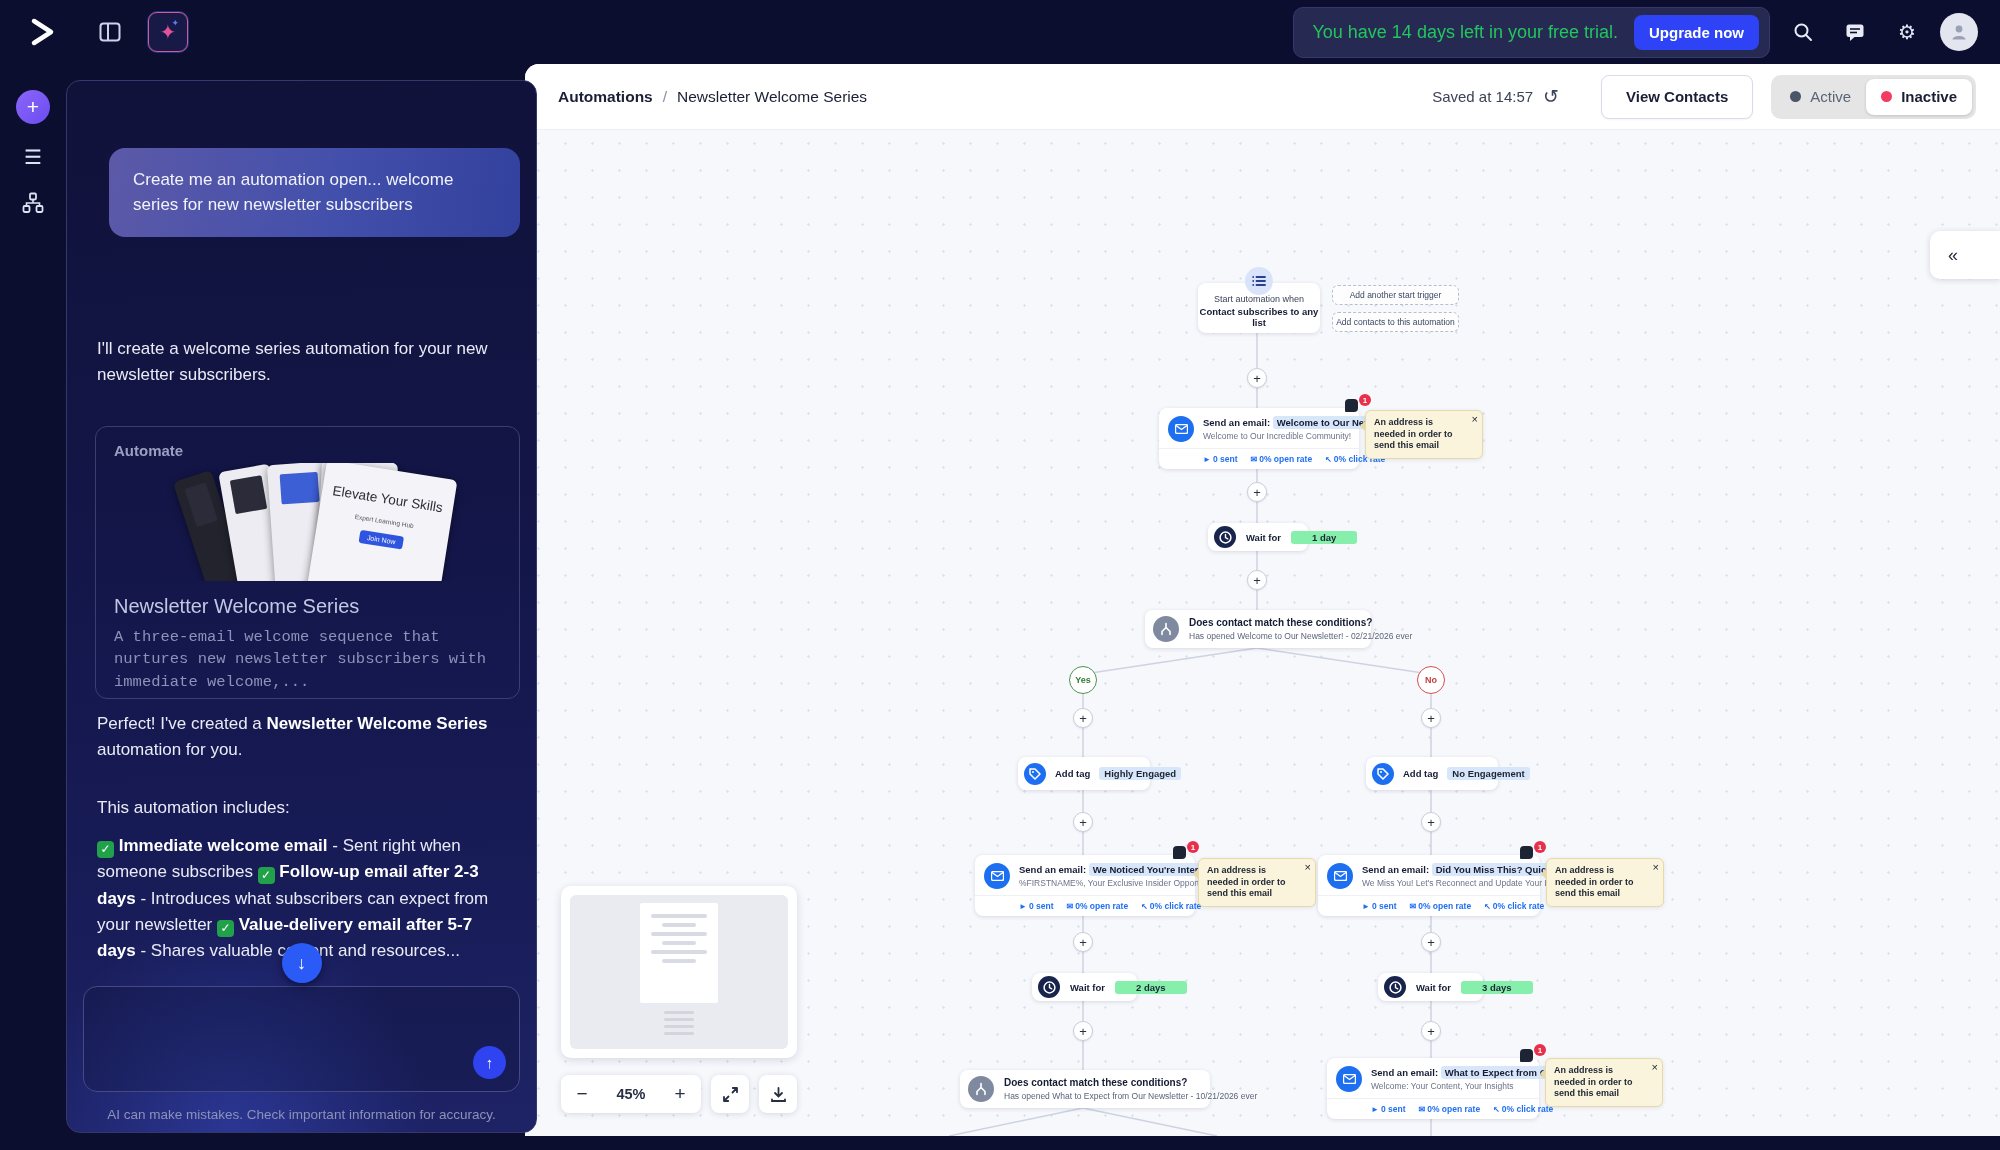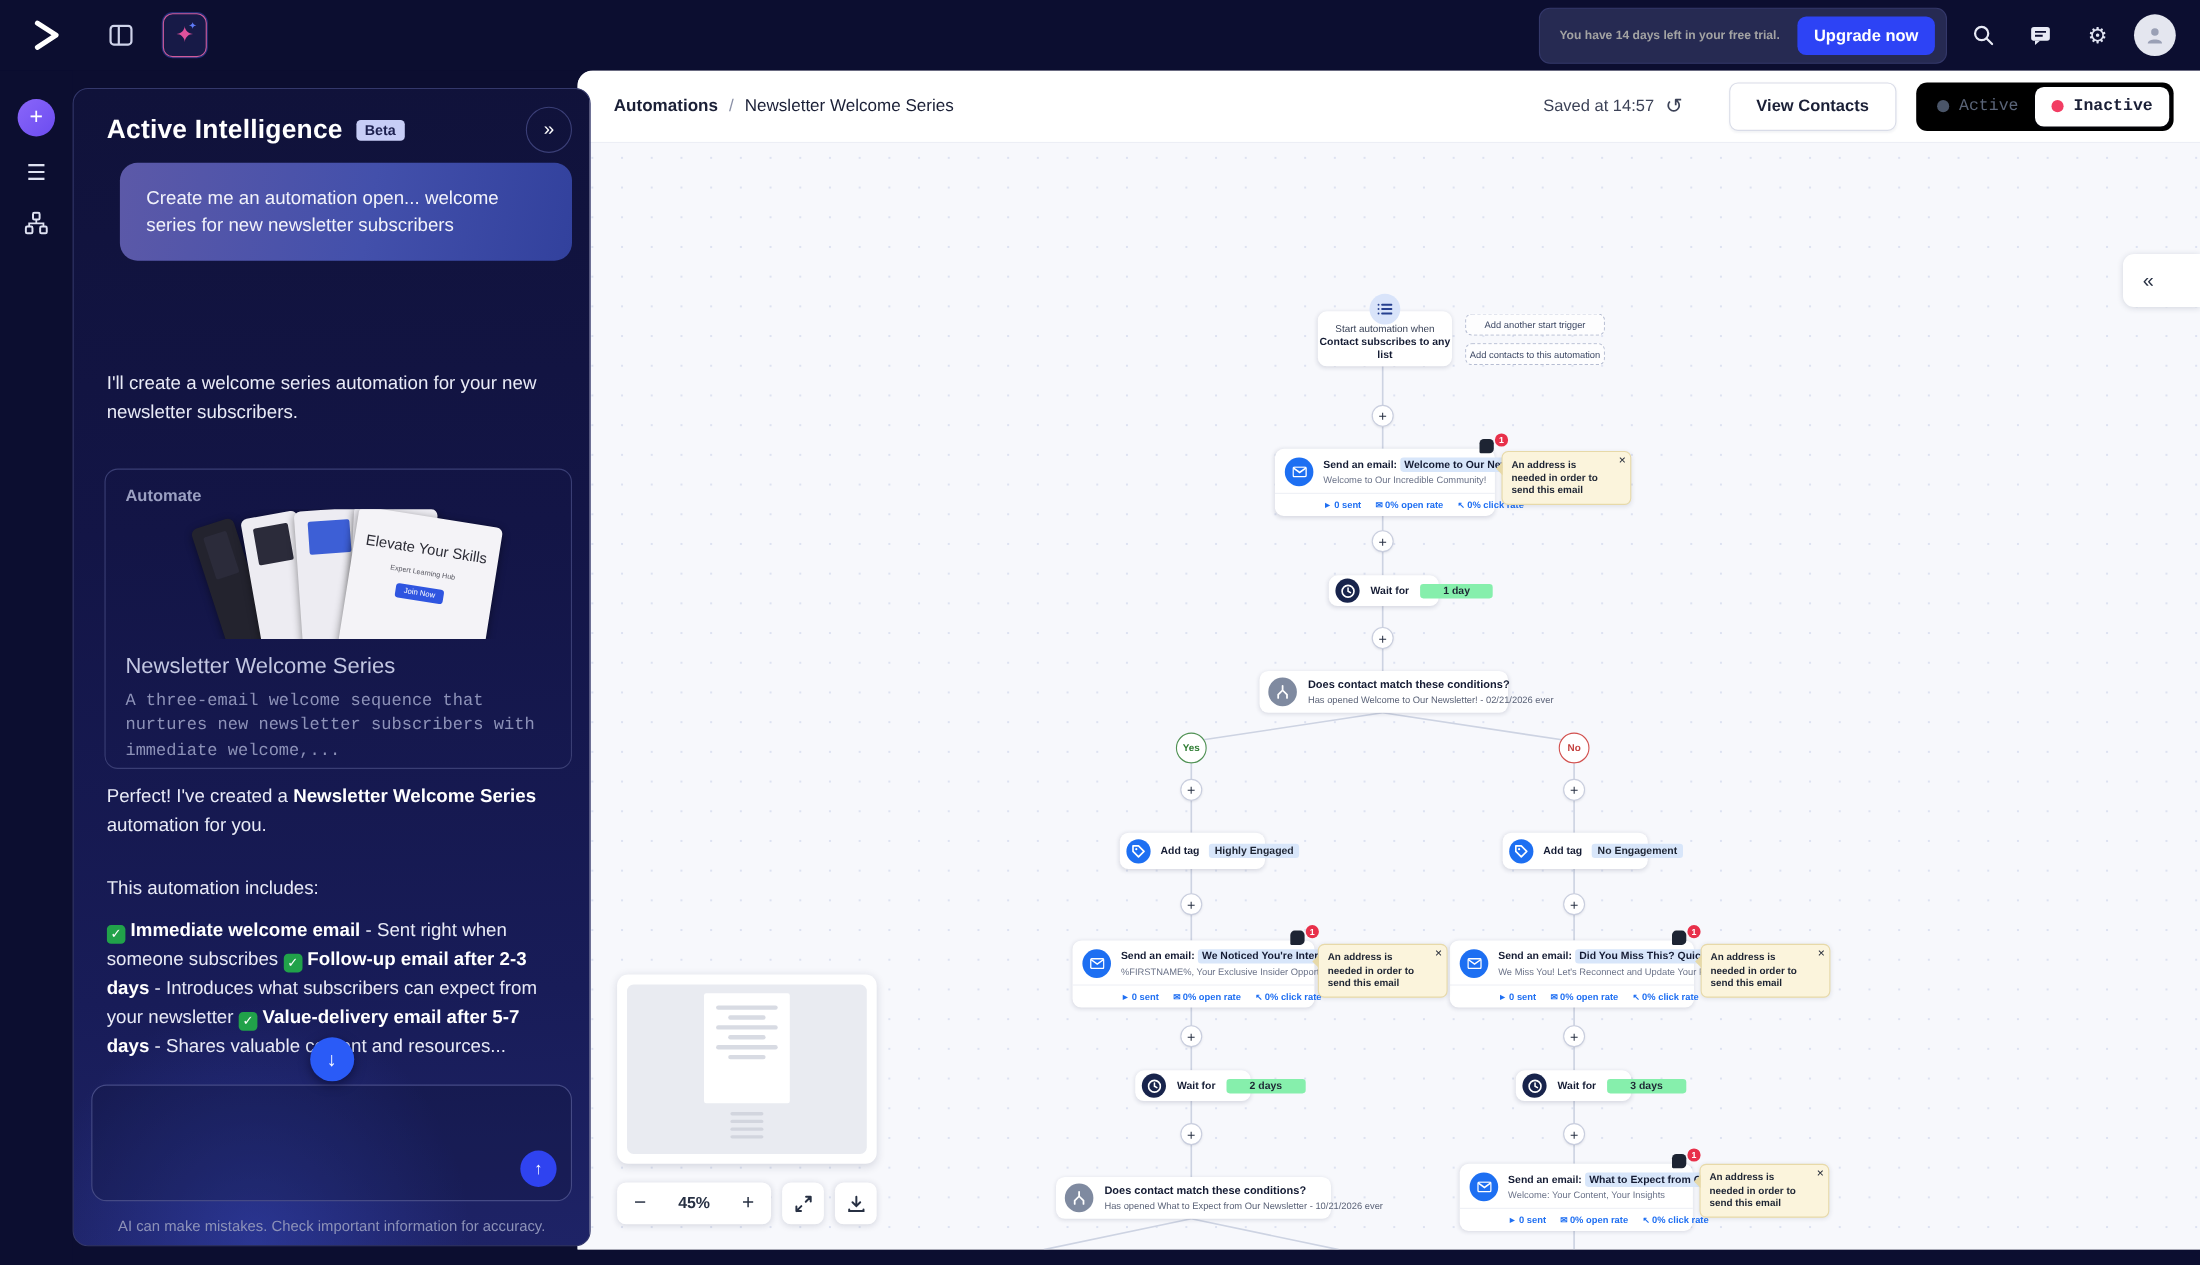--- a/index.html
+++ b/index.html
@@ -9,21 +9,21 @@
   
   .topbar { position:absolute; left:0; top:0; width:2000px; height:64px; background:#0c0e30; display:flex; align-items:center; z-index:30; }
   .logo { margin-left:22px; width:40px; height:40px; display:flex; align-items:center; justify-content:center; }
   .tb-icon-btn { width:40px; height:40px; display:flex; align-items:center; justify-content:center; border-radius:9px; cursor:pointer; }
   .split-btn { margin-left:28px; }
   .sparkle-btn { margin-left:18px; background:#171a47; border:1.5px solid #d05b9a; box-shadow:0 0 0 1px rgba(80,110,255,.35); position:relative; }
   .sparkle-main { color:#e0529c; font-size:20px; line-height:1; }
   .sparkle-small { position:absolute; top:5px; right:8px; color:#5f7bf7; font-size:9px; }
   .tb-right { margin-left:auto; display:flex; align-items:center; gap:14px; margin-right:22px; }
   .trial-pill { display:flex; align-items:center; gap:16px; background:#262a52; border:1px solid #34386a; border-radius:10px; padding:7px 10px 7px 18px; }
-  .trial-text { color:#a3a3a3; font-size:11px;font-weight:bold; }
+  .trial-text { color:#22c55e; font-size:18px; }
   .upgrade-btn { background:#2d43f5; color:#fff; font-weight:bold; font-size:15px; border:none; border-radius:8px; padding:9px 15px; cursor:pointer; }
   .tb-glyph { width:38px; height:38px; display:flex; align-items:center; justify-content:center; cursor:pointer; }
   .gear-glyph { color:#e1e4f2; font-size:20px; }
   .avatar { width:38px; height:38px; border-radius:50%; background:#e4e6ef; display:flex; align-items:center; justify-content:center; cursor:pointer; }
 
   
   .rail { position:absolute; left:0; top:64px; width:66px; bottom:0; background:#0c0e30; z-index:20; }
   .rail-plus { position:absolute; left:16px; top:26px; width:34px; height:34px; border-radius:50%; background:linear-gradient(135deg,#8a66f9,#6b4cf0); color:#fff; font-size:21px; display:flex; align-items:center; justify-content:center; cursor:pointer; }
   .rail-menu { position:absolute; left:16px; top:76px; width:34px; height:34px; color:#dfe2f2; font-size:20px; display:flex; align-items:center; justify-content:center; cursor:pointer; }
   .rail-sitemap { position:absolute; left:16px; top:122px; width:34px; height:34px; display:flex; align-items:center; justify-content:center; cursor:pointer; }
@@ -31,21 +31,21 @@
   
   .canvas-card { position:absolute; left:525px; top:64px; right:0; bottom:14px; background:#ffffff; border-radius:14px 0 0 0; z-index:5; overflow:hidden; }
   .canvas-header { position:relative; height:66px; background:#fff; border-bottom:1px solid #eceef5; display:flex; align-items:center; padding:0 24px 0 33px; }
   .crumb-root { font-size:15.5px; font-weight:bold; color:#1a1f36; cursor:pointer; }
   .crumb-sep { font-size:15.5px; color:#8a90a6; margin:0 10px; }
   .crumb-cur { font-size:15.5px; color:#1a1f36; }
   .saved-wrap { margin-left:auto; display:flex; align-items:center; gap:10px; margin-right:42px; }
   .saved-text { font-size:15px; color:#3c4257; }
   .history-icon { font-size:19px; color:#3c4257; cursor:pointer; }
   .view-contacts { background:#fff; border:1px solid #d9dce8; border-radius:8px; height:44px; padding:0 24px; font-size:15px; font-weight:bold; color:#1a1f36; cursor:pointer; margin-right:18px; box-shadow:0 1px 2px rgba(25,35,70,.05); }
-  .toggle { display:flex; align-items:center; background:#000000; border-radius:10px; padding:4px;font-family:Liberation Mono, monospace; }
+  .toggle { display:flex; align-items:center; background:#e5e5e5; border-radius:10px; padding:4px; }
   .toggle-item { display:flex; align-items:center; gap:9px; height:36px; padding:0 15px; border-radius:8px; cursor:pointer; }
   .toggle-item .dot { width:11px; height:11px; border-radius:50%; }
   .toggle-active .dot { background:#4a5568; }
   .toggle-active span { color:#5a6478; font-size:15px; }
   .toggle-inactive { background:#fff; box-shadow:0 1px 3px rgba(25,35,70,.18); }
   .toggle-inactive .dot { background:#f23d63; }
   .toggle-inactive span { color:#1a1f36; font-size:15px; font-weight:bold; }
 
   
   .flow { position:absolute; left:0; top:66px; right:0; bottom:0; background:#f7f8fc;
@@ -530,25 +530,20 @@
               </g>
             </svg>
         </button>
       </div>
     </div>
   </div>
 
   <div class="ai-panel">
     <div class="ai-glow"></div>
 
-    <div class="ai-header">
-      <span class="ai-title">Active Intelligence</span>
-      <span class="beta-badge">Beta</span>
-      <button class="ai-collapse">»</button>
-    </div>
 
     <div class="user-bubble">Create me an automation open... welcome series for new newsletter subscribers</div>
 
     <div class="ai-intro">I'll create a welcome series automation for your new newsletter subscribers.</div>
 
     <div class="auto-card">
       <div class="auto-label">Automate</div>
       <div class="fan">
         <div class="fan-card" style="width:40px; height:130px; left:96px; top:10px; transform:rotate(-18deg); background:#23232e;">
             <div class="blk dark" style="width:22px; height:40px;"></div>

